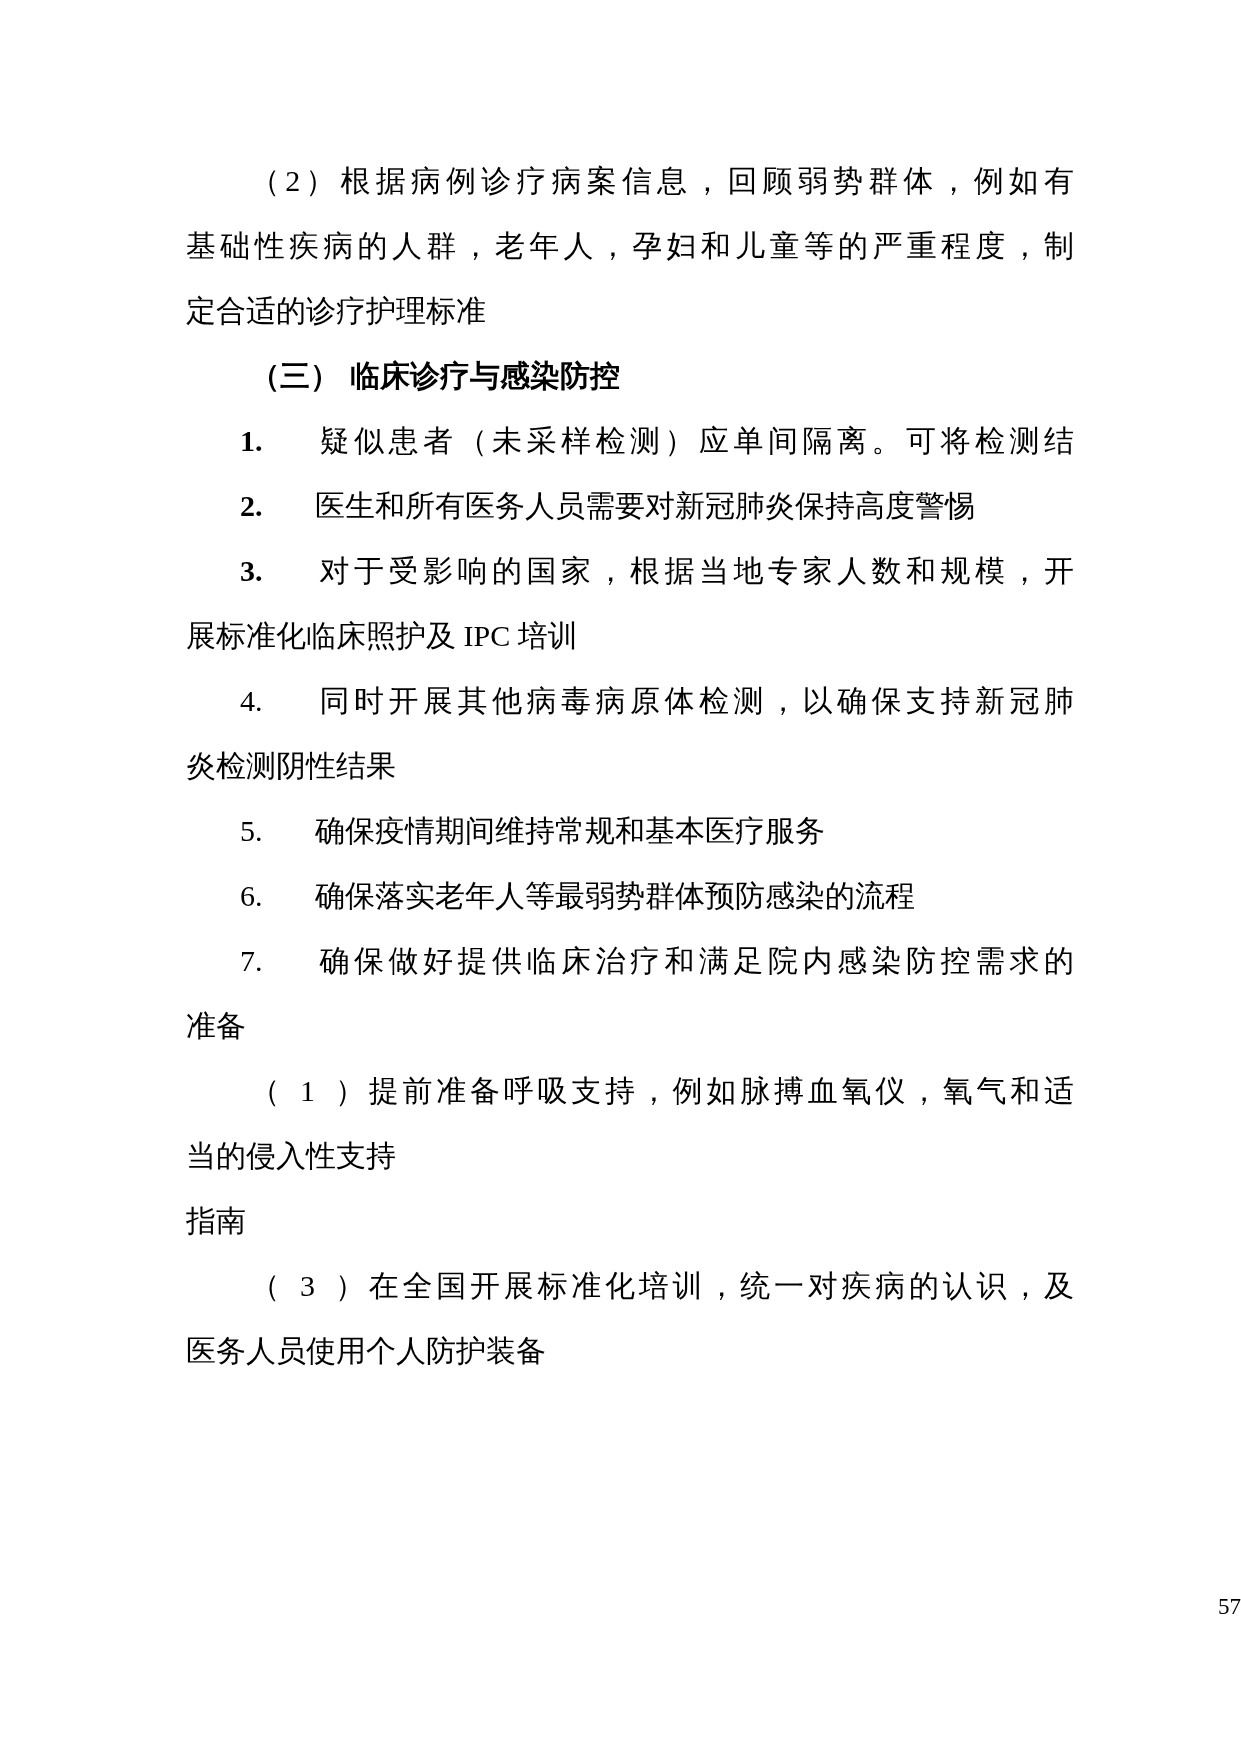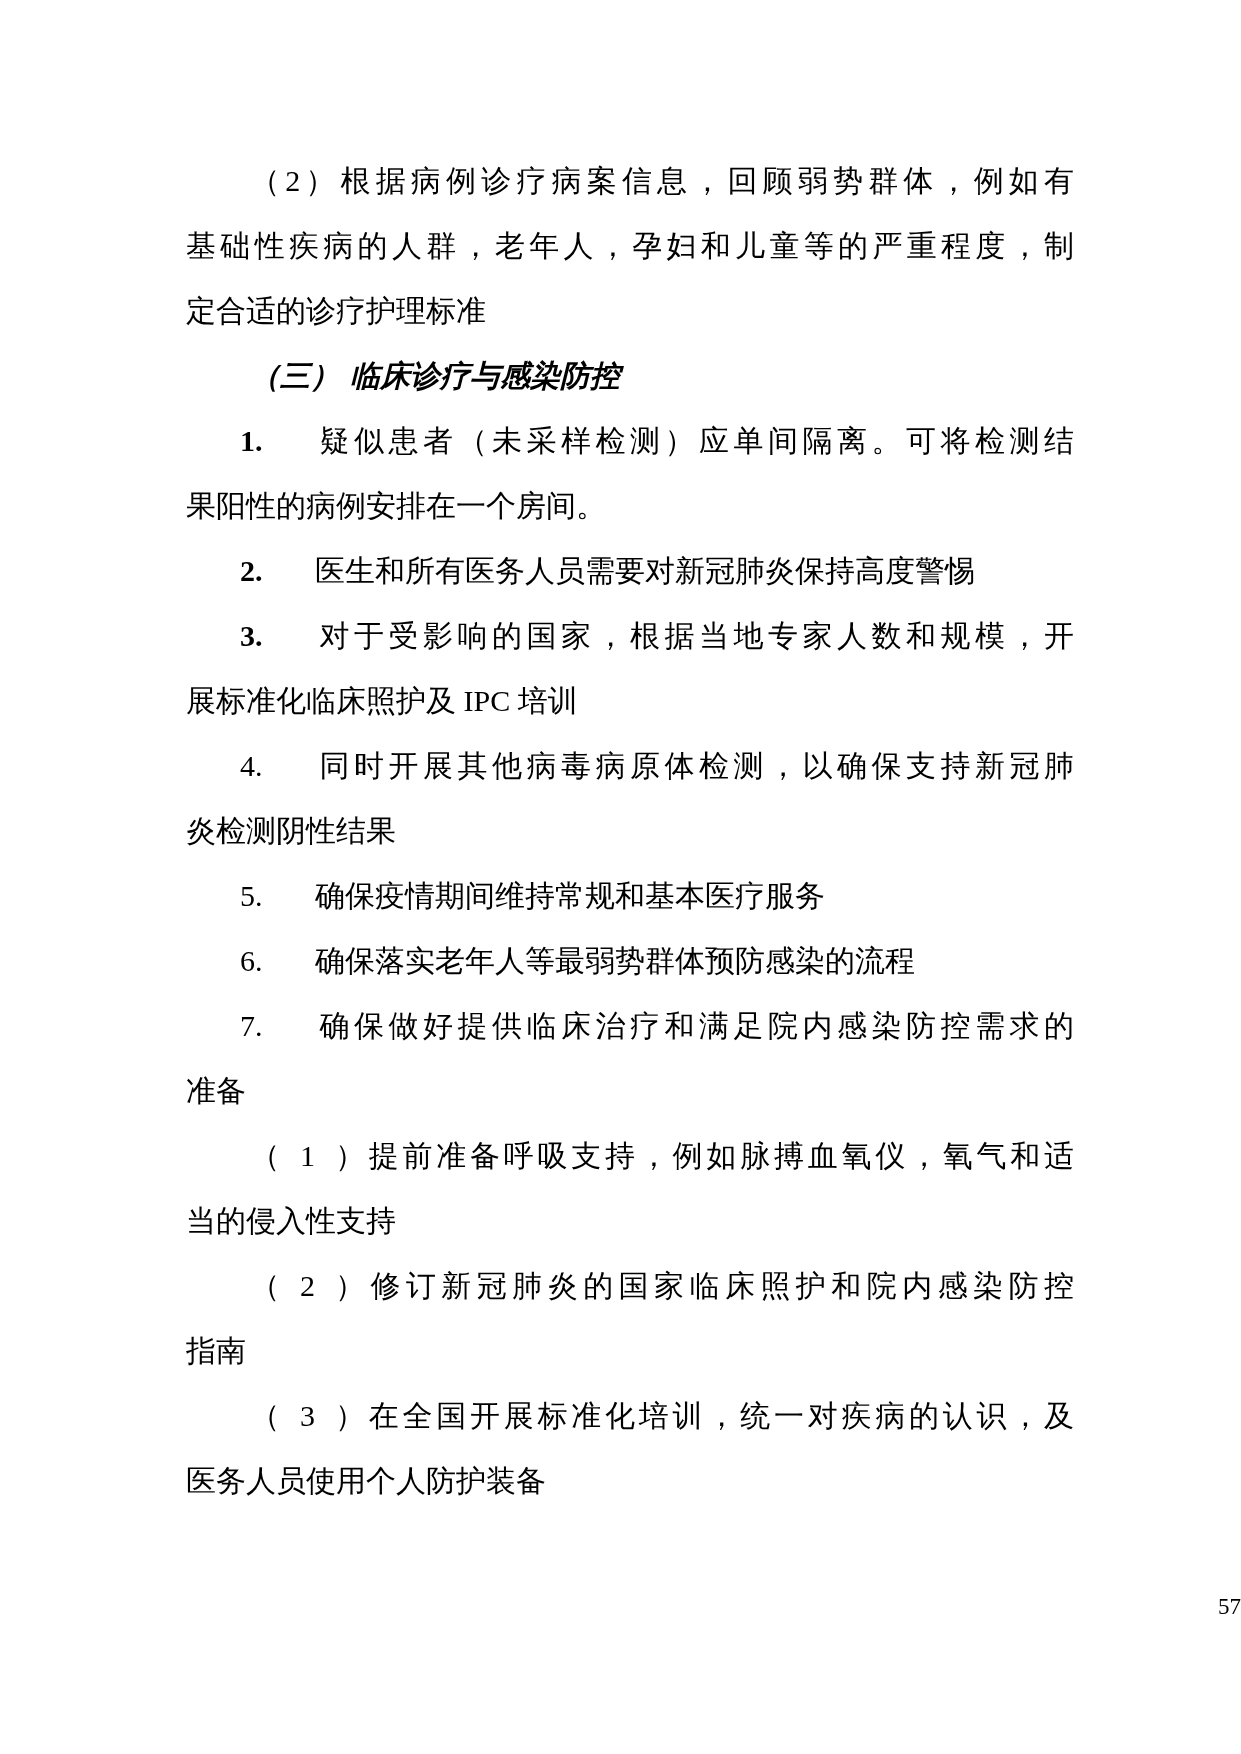--- a/index.html
+++ b/index.html
@@ -28,21 +28,21 @@
     overflow: hidden;
     white-space: nowrap;
   }
   .line.justify {
     white-space: normal;
     text-align: justify;
     text-align-last: justify;
   }
   .indent2 { padding-left: 64px; }
   .indent-num { padding-left: 54px; }
-  .heading { font-weight: bold; font-style: italic; }
+  .heading { font-weight: bold; }
   .bold { font-weight: bold; }
   .prefix { display: inline-block; vertical-align: baseline; }
   .prefix-num { width: 75px; }
   .prefix-paren { width: 115px; }
   .prefix-heading { width: 100px; }
   .page-number {
     position: absolute;
     top: 1592px;
     left: 0;
     width: 100%;
@@ -53,31 +53,29 @@
 </style>
 </head>
 <body>
 
 <main class="doc">
     <div class="line indent2 justify"><span>（2）根据病例诊疗病案信息，回顾弱势群体，例如有</span></div>
     <div class="line  justify"><span>基础性疾病的人群，老年人，孕妇和儿童等的严重程度，制</span></div>
     <div class="line "><span>定合适的诊疗护理标准</span></div>
     <div class="line indent2 heading"><span class="prefix prefix-heading">（三）</span><span>临床诊疗与感染防控</span></div>
     <div class="line indent-num justify"><span class="prefix prefix-num bold">1.</span><span>疑似患者（未采样检测）应单间隔离。可将检测结</span></div>
-    <div class="line "><span>果阳性的病例安排在一个房间。</span></div>
     <div class="line indent-num"><span class="prefix prefix-num bold">2.</span><span>医生和所有医务人员需要对新冠肺炎保持高度警惕</span></div>
     <div class="line indent-num justify"><span class="prefix prefix-num bold">3.</span><span>对于受影响的国家，根据当地专家人数和规模，开</span></div>
     <div class="line "><span>展标准化临床照护及 IPC 培训</span></div>
     <div class="line indent-num justify"><span class="prefix prefix-num">4.</span><span>同时开展其他病毒病原体检测，以确保支持新冠肺</span></div>
     <div class="line "><span>炎检测阴性结果</span></div>
     <div class="line indent-num"><span class="prefix prefix-num">5.</span><span>确保疫情期间维持常规和基本医疗服务</span></div>
     <div class="line indent-num"><span class="prefix prefix-num">6.</span><span>确保落实老年人等最弱势群体预防感染的流程</span></div>
     <div class="line indent-num justify"><span class="prefix prefix-num">7.</span><span>确保做好提供临床治疗和满足院内感染防控需求的</span></div>
     <div class="line "><span>准备</span></div>
     <div class="line indent2 justify"><span class="prefix prefix-paren">（1）</span><span>提前准备呼吸支持，例如脉搏血氧仪，氧气和适</span></div>
     <div class="line "><span>当的侵入性支持</span></div>
-    <div class="line indent2 justify"><span class="prefix prefix-paren">（2）</span><span>修订新冠肺炎的国家临床照护和院内感染防控</span></div>
     <div class="line "><span>指南</span></div>
     <div class="line indent2 justify"><span class="prefix prefix-paren">（3）</span><span>在全国开展标准化培训，统一对疾病的认识，及</span></div>
     <div class="line "><span>医务人员使用个人防护装备</span></div>
   </main>
 
 <div class="page-number">57</div>
 
 </body></html>

